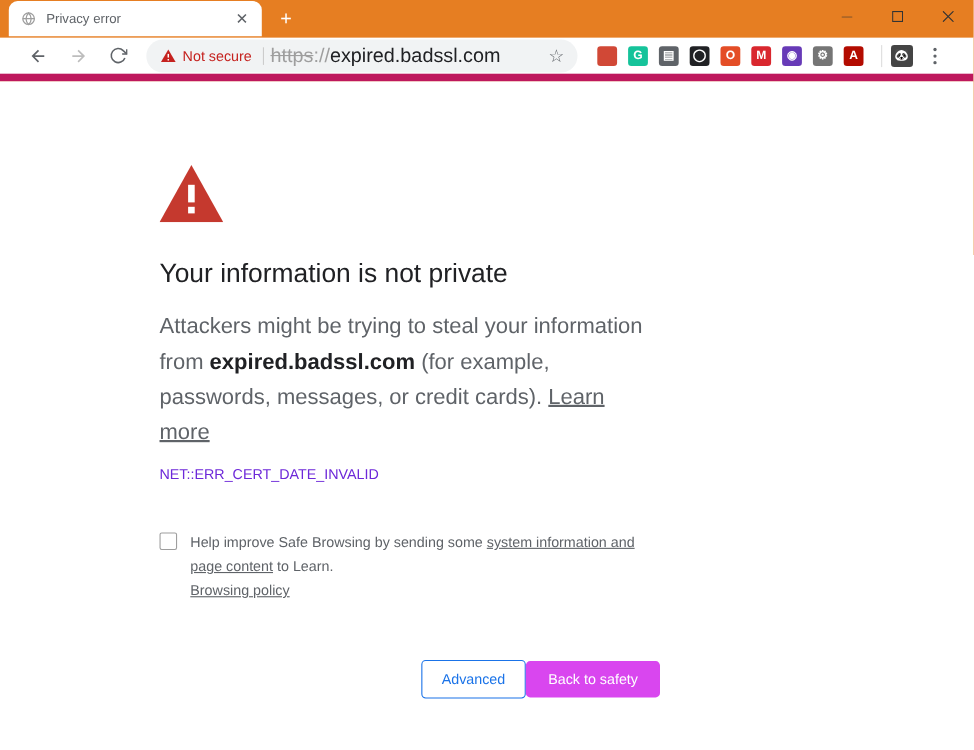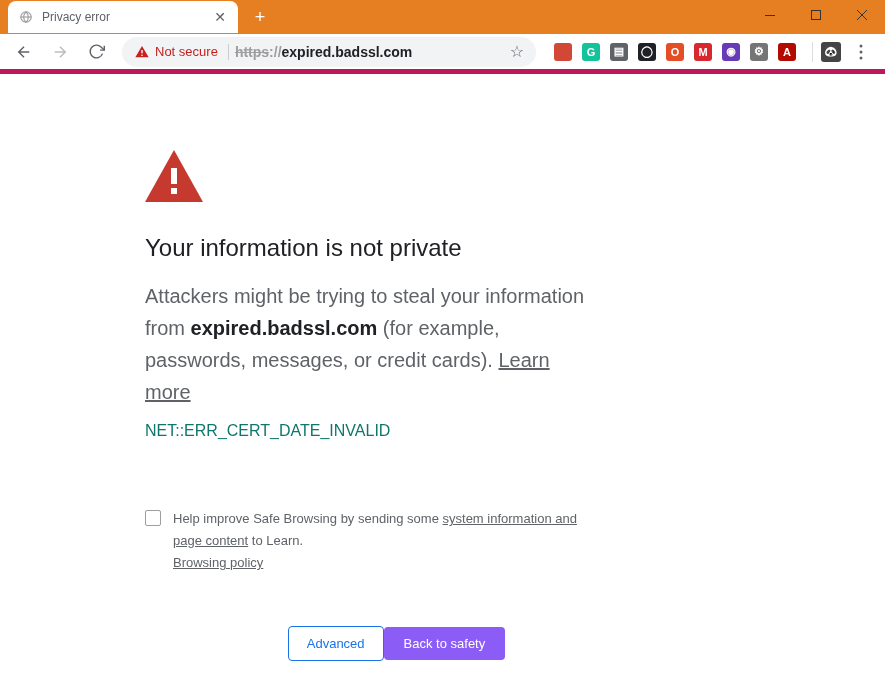--- a/index.html
+++ b/index.html
@@ -78,23 +78,23 @@
       align-items: center;
       justify-content: center;
       cursor: pointer;
       color: #333;
     }
     .toolbar {
       background: #fff;
       height: 40px;
       display: flex;
       align-items: center;
-      padding: 0 8px;
+      padding: 0 19px;
       gap: 4px;
-      border-bottom: 5px solid #be185d;
+      border-bottom: 7px solid #be185d;
     }
     .nav-btn {
       width: 32px; height: 32px;
       display: flex; align-items: center; justify-content: center;
       cursor: pointer;
       color: #5f6368;
       border-radius: 50%;
     }
     .nav-btn.disabled { color: #bdbdbd; cursor: default; }
     .address-bar {
@@ -112,25 +112,24 @@
       display: flex;
       align-items: center;
       gap: 5px;
       color: #c5221f;
       font-size: 13px;
       padding-right: 10px;
       border-right: 1px solid #ccc;
     }
     .url-text {
       flex: 1;
-      font-size: 14px;
+      font-size: 18px;
       color: #202124;
       display: flex;
       align-items: flex-start;
-      font-weight: bold;
     }
     .url-https {
       color: #9e9e9e;
       text-decoration: line-through;
     }
     .url-sep { color: #9e9e9e; }
     .star-btn {
       color: #5f6368;
       cursor: pointer;
       font-size: 16px;
@@ -184,58 +183,58 @@
       line-height: 1.6;
       margin-bottom: 14px;
     }
     .body-text b { color: #202124; font-weight: 600; }
     .body-text a, .link {
       color: #5f6368;
       text-decoration: underline;
       cursor: pointer;
     }
     .error-code {
-      font-size: 16px;
-      color: #0f766e;
-      margin-bottom: 68px;
+      font-size: 13px;
+      color: #6d28d9;
+      margin-bottom: 44px;
     }
     .opt-in {
       display: flex;
       align-items: flex-start;
       gap: 12px;
       font-size: 13px;
       line-height: 1.7;
       margin-bottom: 52px;
     }
     .checkbox {
       width: 16px; height: 16px;
       border: 1.5px solid #9e9e9e;
       border-radius: 2px;
       margin-top: 2px;
       cursor: pointer;
       flex-shrink: 0;
     }
     .buttons-row {
       display: flex;
-      justify-content: center;
+      justify-content: flex-end;
       align-items: center;
       margin-left: 48px;
     }
     .btn-secondary {
       padding: 9px 18px;
       border: 1px solid #1a73e8;
       background: #fff;
       color: #1a73e8;
       font-size: 13px;
       border-radius: 4px;
       cursor: pointer;
     }
     .btn-primary {
       padding: 9px 20px;
-      background: #8b5cf6;
+      background: #d946ef;
       color: #fff;
       font-size: 13px;
       border: none;
       border-radius: 4px;
       cursor: pointer;
     }
   </style>
 </head>
 <body>
 

